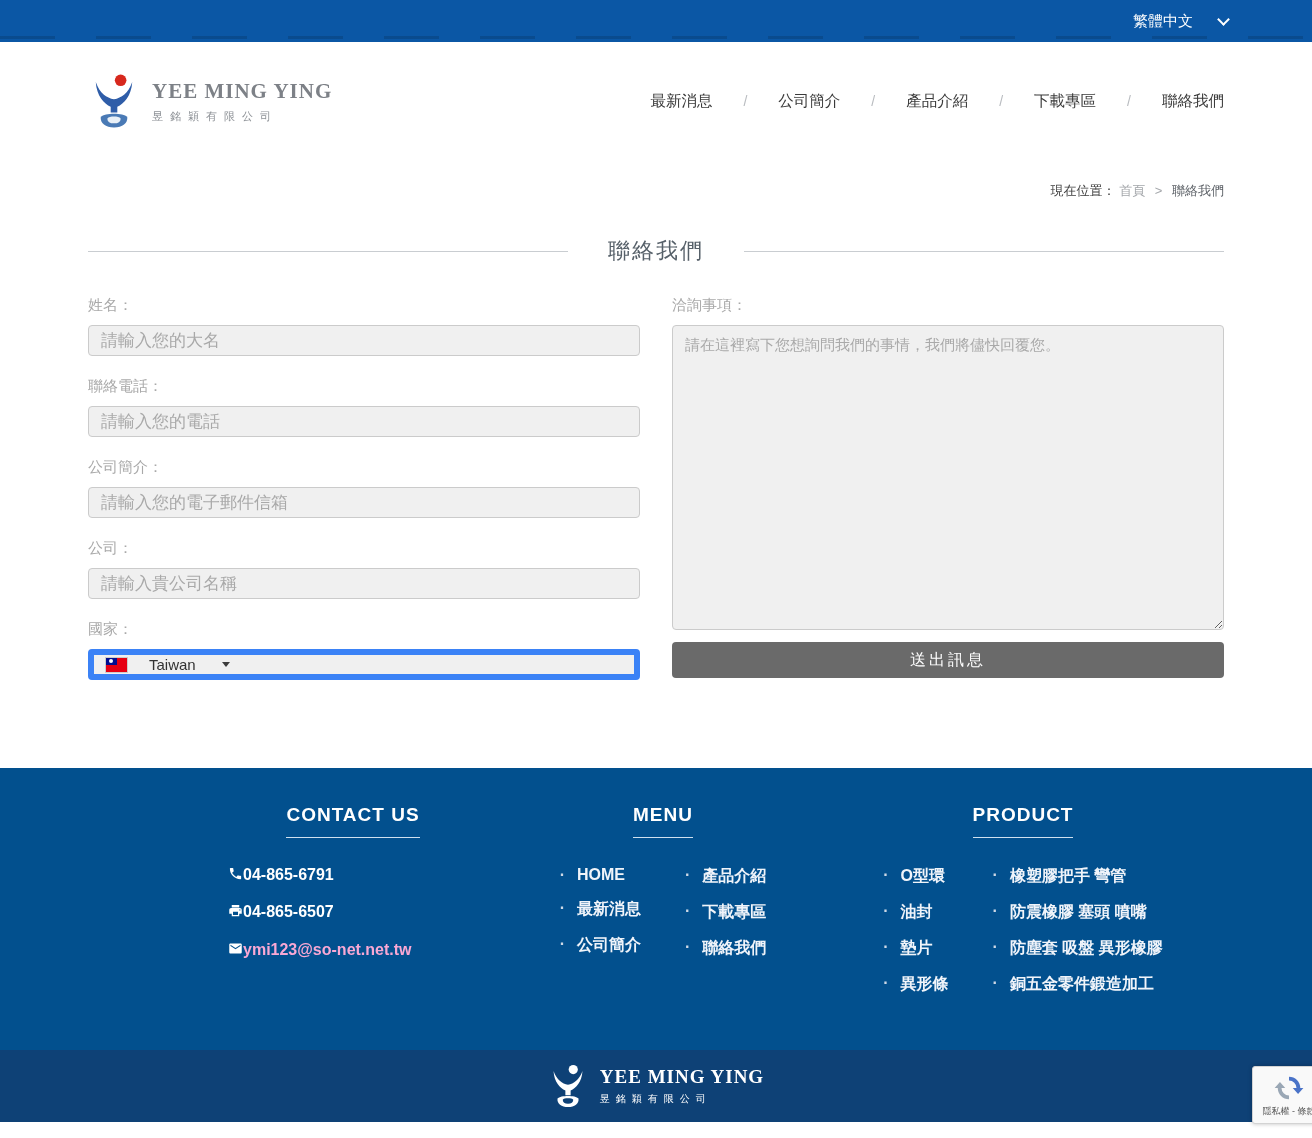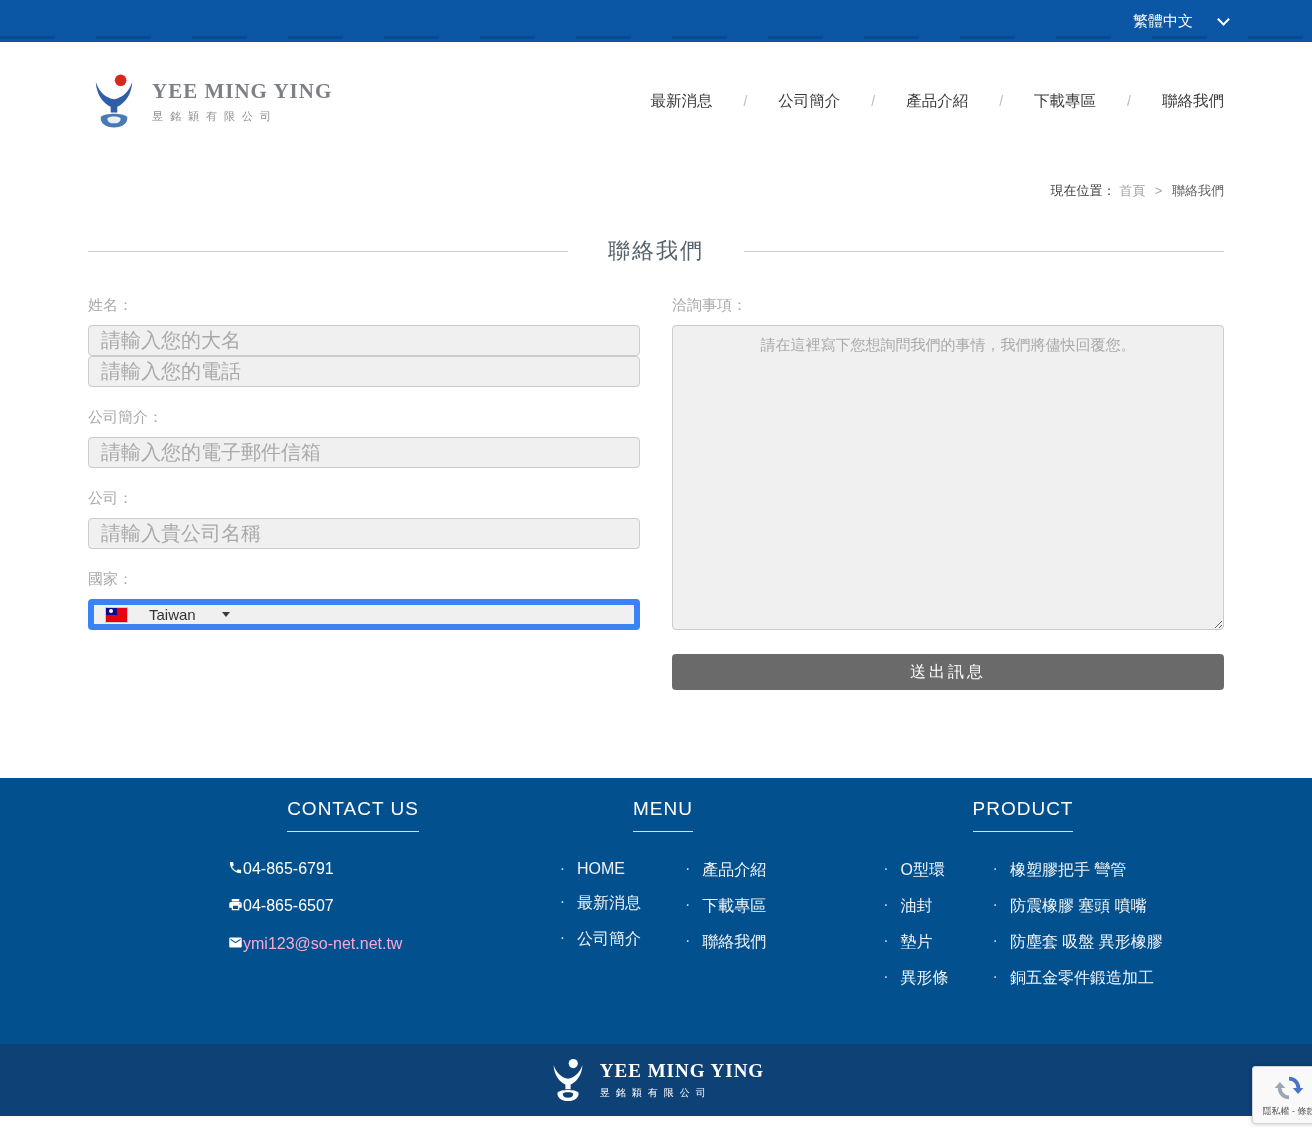--- a/index.html
+++ b/index.html
@@ -37,42 +37,42 @@
   .title-row { display:flex; align-items:center; margin-top:36px; }
   .title-row .line { flex:1; height:1px; background:#c9cdd1; }
   .title-row h1 { font-size:22px; font-weight:500; color:#566069; padding:0 40px; letter-spacing:2px; }
 
   
   .form-area { display:flex; gap:32px; margin-top:30px; padding-bottom:88px; }
   .fcol { width:552px; }
   .flabel { font-size:15px; color:#a9a9a9; margin:21px 0 10px; }
   .flabel.first { margin-top:0; }
   .tinput { width:100%; height:31px; background:#f0f0f0; border:1px solid #cbcbcb;
-    border-radius:4px; padding:0 12px; font-size:20px; color:#555;
+    border-radius:4px; padding:0 12px; font-size:17px; color:#555;
     font-family:"Liberation Sans", sans-serif; }
   .tinput::placeholder, .tarea::placeholder { color:#a9a9a9; opacity:1; }
   .country { width:100%; height:31px; background:#f0f0f0; border:6px solid #3b82f6;
     border-radius:4px; display:flex; align-items:center; padding:0 12px; gap:22px; cursor:pointer; }
   .flag { position:relative; width:21px; height:14px; background:#e60012; flex:none;
     box-shadow:0 0 0 1px rgba(0,0,0,.15); }
   .flag::before { content:""; position:absolute; left:0; top:0; width:10.5px; height:7px; background:#000c8f; }
   .flag::after { content:""; position:absolute; left:3px; top:1.5px; width:4px; height:4px;
     background:#fff; border-radius:50%; }
   .country .cname { font-size:15px; color:#333; }
   .caret { width:0; height:0; border-left:4px solid transparent; border-right:4px solid transparent;
     border-top:5px solid #3c3c3c; margin-left:4px; }
   .tarea { width:100%; height:305px; background:#f0f0f0; border:1px solid #cbcbcb;
     border-radius:4px; padding:10px 12px; font-size:15px; color:#555; resize:both;
-    font-family:"Liberation Sans", sans-serif;text-align:center; }
-  .submit { margin-top:20px; width:100%; height:36px; background:#6a6a6a; border:none;
+    font-family:"Liberation Sans", sans-serif; }
+  .submit { margin-top:8px; width:100%; height:36px; background:#6a6a6a; border:none;
     border-radius:4px; color:#fff; font-size:16px; letter-spacing:3px; cursor:pointer;
     font-family:"Liberation Sans", sans-serif; }
 
   
-  .footer-main { background:#02508e; padding:20px 0 40px; min-height:262px; }
+  .footer-main { background:#02508e; padding:36px 0 40px; min-height:262px;font-weight:bold; }
   .fcols { display:flex; }
   .fc { color:#fff; }
   .fc-contact { margin-left:140px; width:250px; }
   .fc-menu    { margin-left:70px;  width:230px; }
   .fc-product { margin-left:80px;  width:330px; }
   .fhead { text-align:center; }
   .fhead span { display:inline-block; font-size:19px; letter-spacing:1px; color:#fff;
     border-bottom:1px solid #cfe0ef; padding-bottom:11px; }
   .citems { margin-top:26px; }
   .citem { display:flex; margin-bottom:15px; font-size:16px; line-height:1.4;
@@ -143,20 +143,21 @@
   <div class="title-row">
     <div class="line"></div>
     <h1>聯絡我們</h1>
     <div class="line"></div>
   </div>
 
   <div class="form-area">
     <div class="fcol">
       <div class="flabel first">姓名：</div>
       <input class="tinput" type="text" placeholder="請輸入您的大名" style="">
+      <div class="flabel">聯絡電話：</div>
       <input class="tinput" type="text" placeholder="請輸入您的電話" style="">
       <div class="flabel">公司簡介：</div>
       <input class="tinput" type="text" placeholder="請輸入您的電子郵件信箱" style="">
       <div class="flabel">公司：</div>
       <input class="tinput" type="text" placeholder="請輸入貴公司名稱" style="">
       <div class="flabel">國家：</div>
       <div class="country">
         <span class="flag"></span>
         <span class="cname">Taiwan</span>
         <span class="caret"></span>

